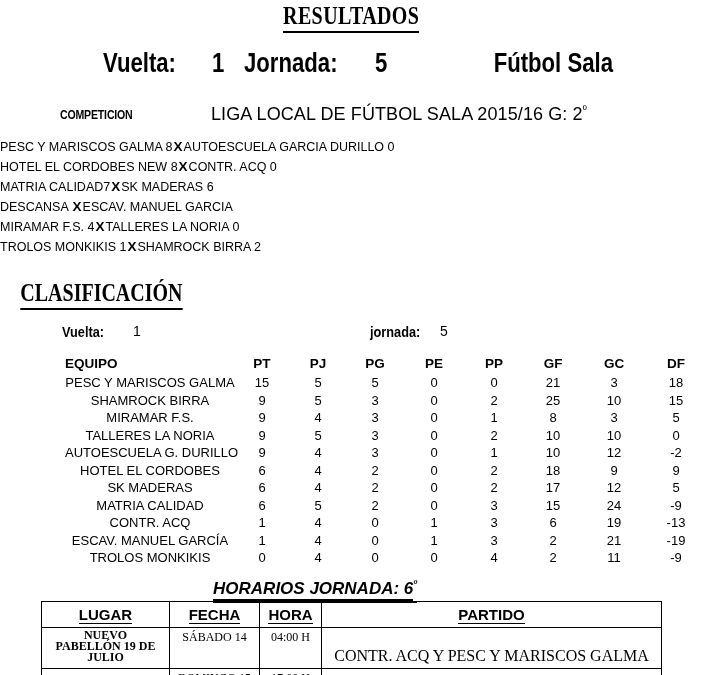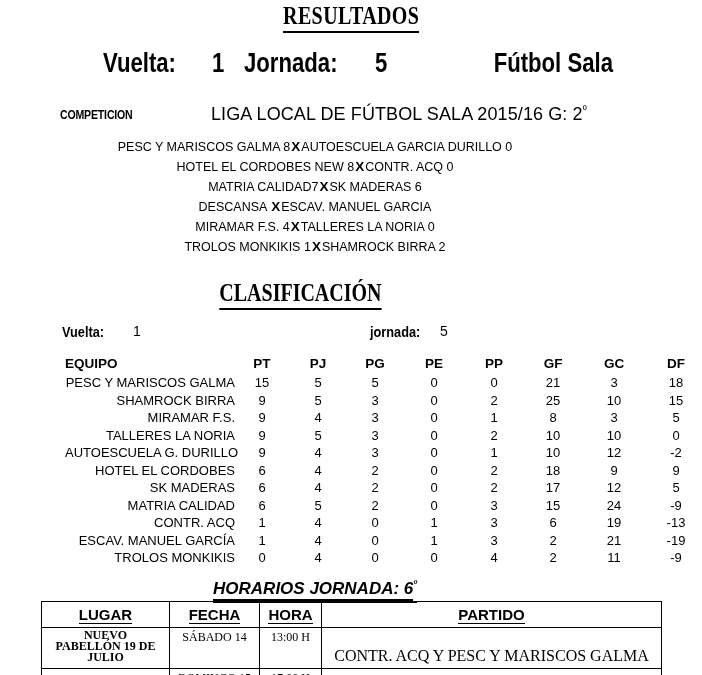--- a/index.html
+++ b/index.html
@@ -98,38 +98,37 @@
   }
 
   
   #matches {
     top: 137px;
     left: 0;
     width: 702px;
   }
   .match-line {
     width: 630px;
-    text-align: center;
+    text-align: left;
     font-size: 12.5px;
     line-height: 20px;
     white-space: nowrap;
   }
   .match-x {
     font-weight: bold;
     font-size: 13.5px;
     font-family: "Liberation Sans Narrow", "Liberation Sans", sans-serif;
     padding: 0 1px;
   }
 
   
   #standings-title {
     top: 279px;
     left: 0;
     width: 600px;
-    text-align: center;
     font-size: 25px;
   }
   #standings-title span {
     display: inline-block;
     border-bottom: 2px solid #000;
     padding-bottom: 1px;
     transform: scaleX(0.80);
     transform-origin: center;
   }
 
@@ -177,21 +176,21 @@
   #standings thead th.team-h {
     text-align: left;
     padding-left: 60px;
   }
   #standings tbody td {
     font-size: 13px;
     height: 17.5px;
     vertical-align: middle;
   }
   #standings tbody td.team {
-    text-align: right;
+    text-align: center;
     padding-left: 60px;
     white-space: nowrap;
   }
   #standings td.num, #standings th.num {
     text-align: center;
   }
   
   col.c-team { width: 230px; }
   col.c-pt   { width: 54px; }
   col.c-pj   { width: 58px; }
@@ -491,21 +490,21 @@
           <th><span>PARTIDO</span></th>
         </tr>
     </thead>
     <tbody>
         <tr>
           <td class="place">
             <div>NUEVO</div>
             <div>PABELLÓN 19 DE JULIO</div>
           </td>
           <td class="date">SÁBADO 14</td>
-          <td class="time">13:00 H</td>
+          <td class="time">04:00 H</td>
           <td class="match">CONTR. ACQ Y PESC Y MARISCOS GALMA</td>
         </tr>
         <tr>
           <td class="place single"></td>
           <td class="date">DOMINGO 15</td>
           <td class="time">17:00 H</td>
           <td class="match">AUT GARCIA DURILLO Y TROLOS MONKIKIS</td>
         </tr>
       </tbody>
   </table>

